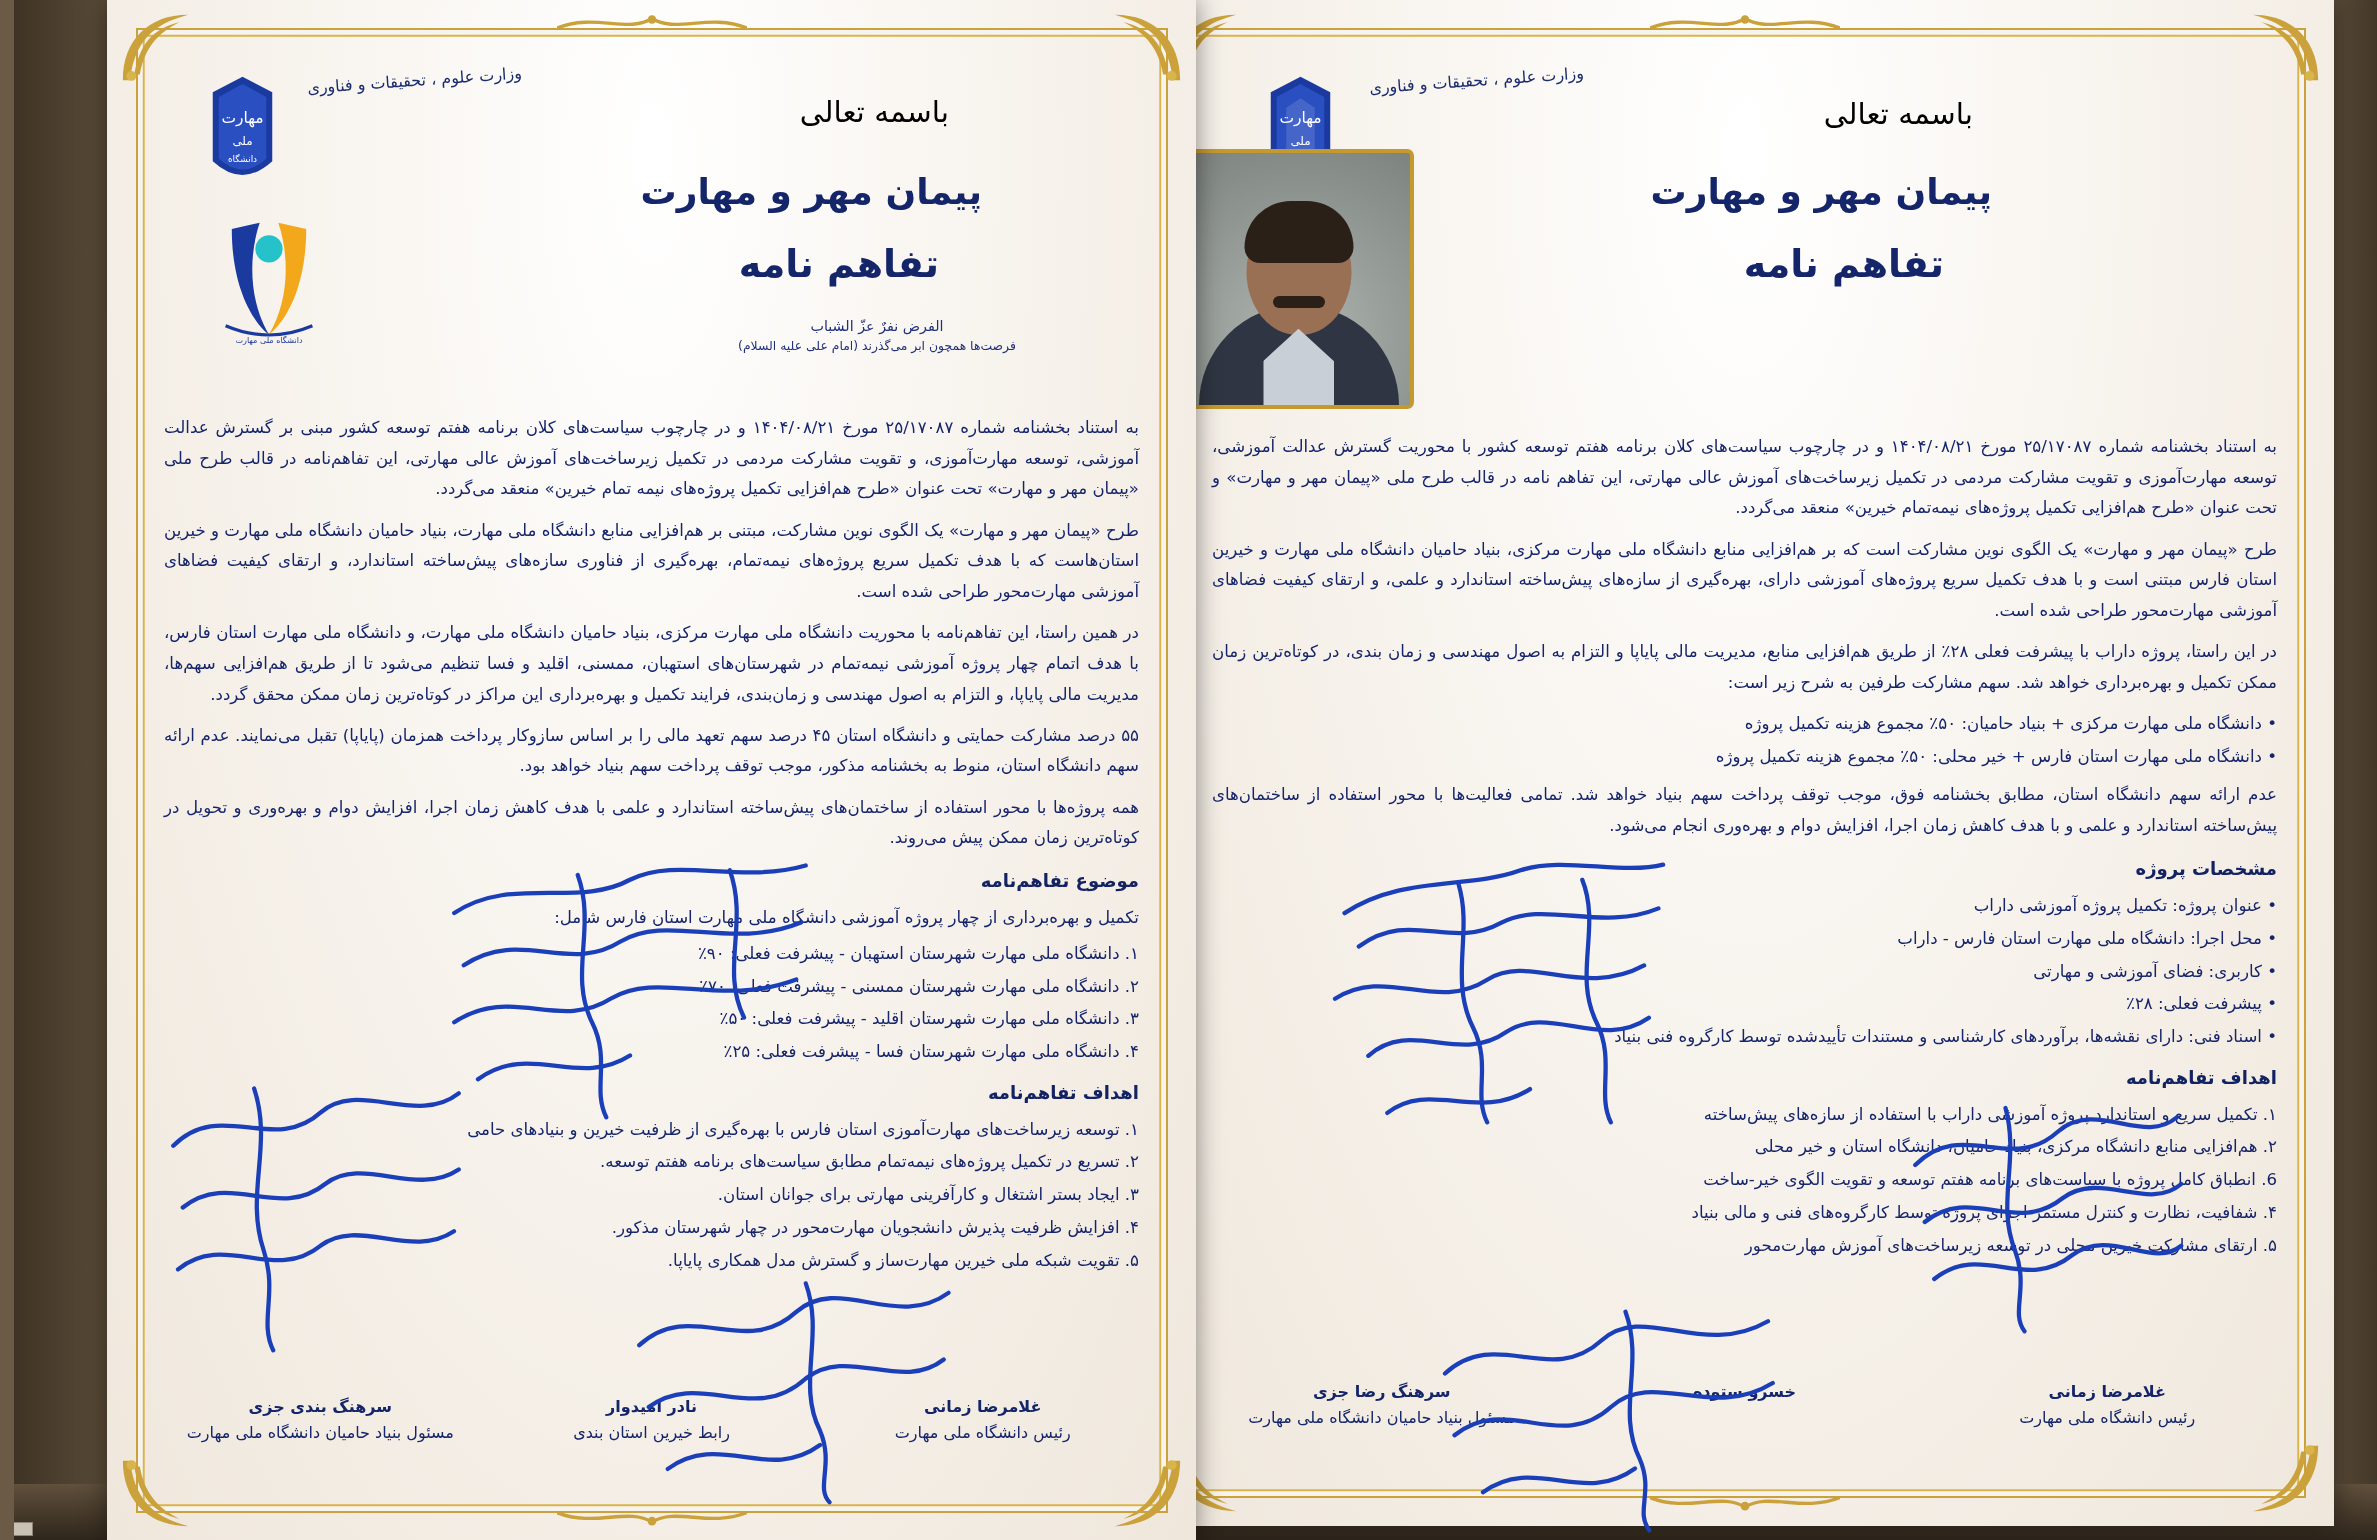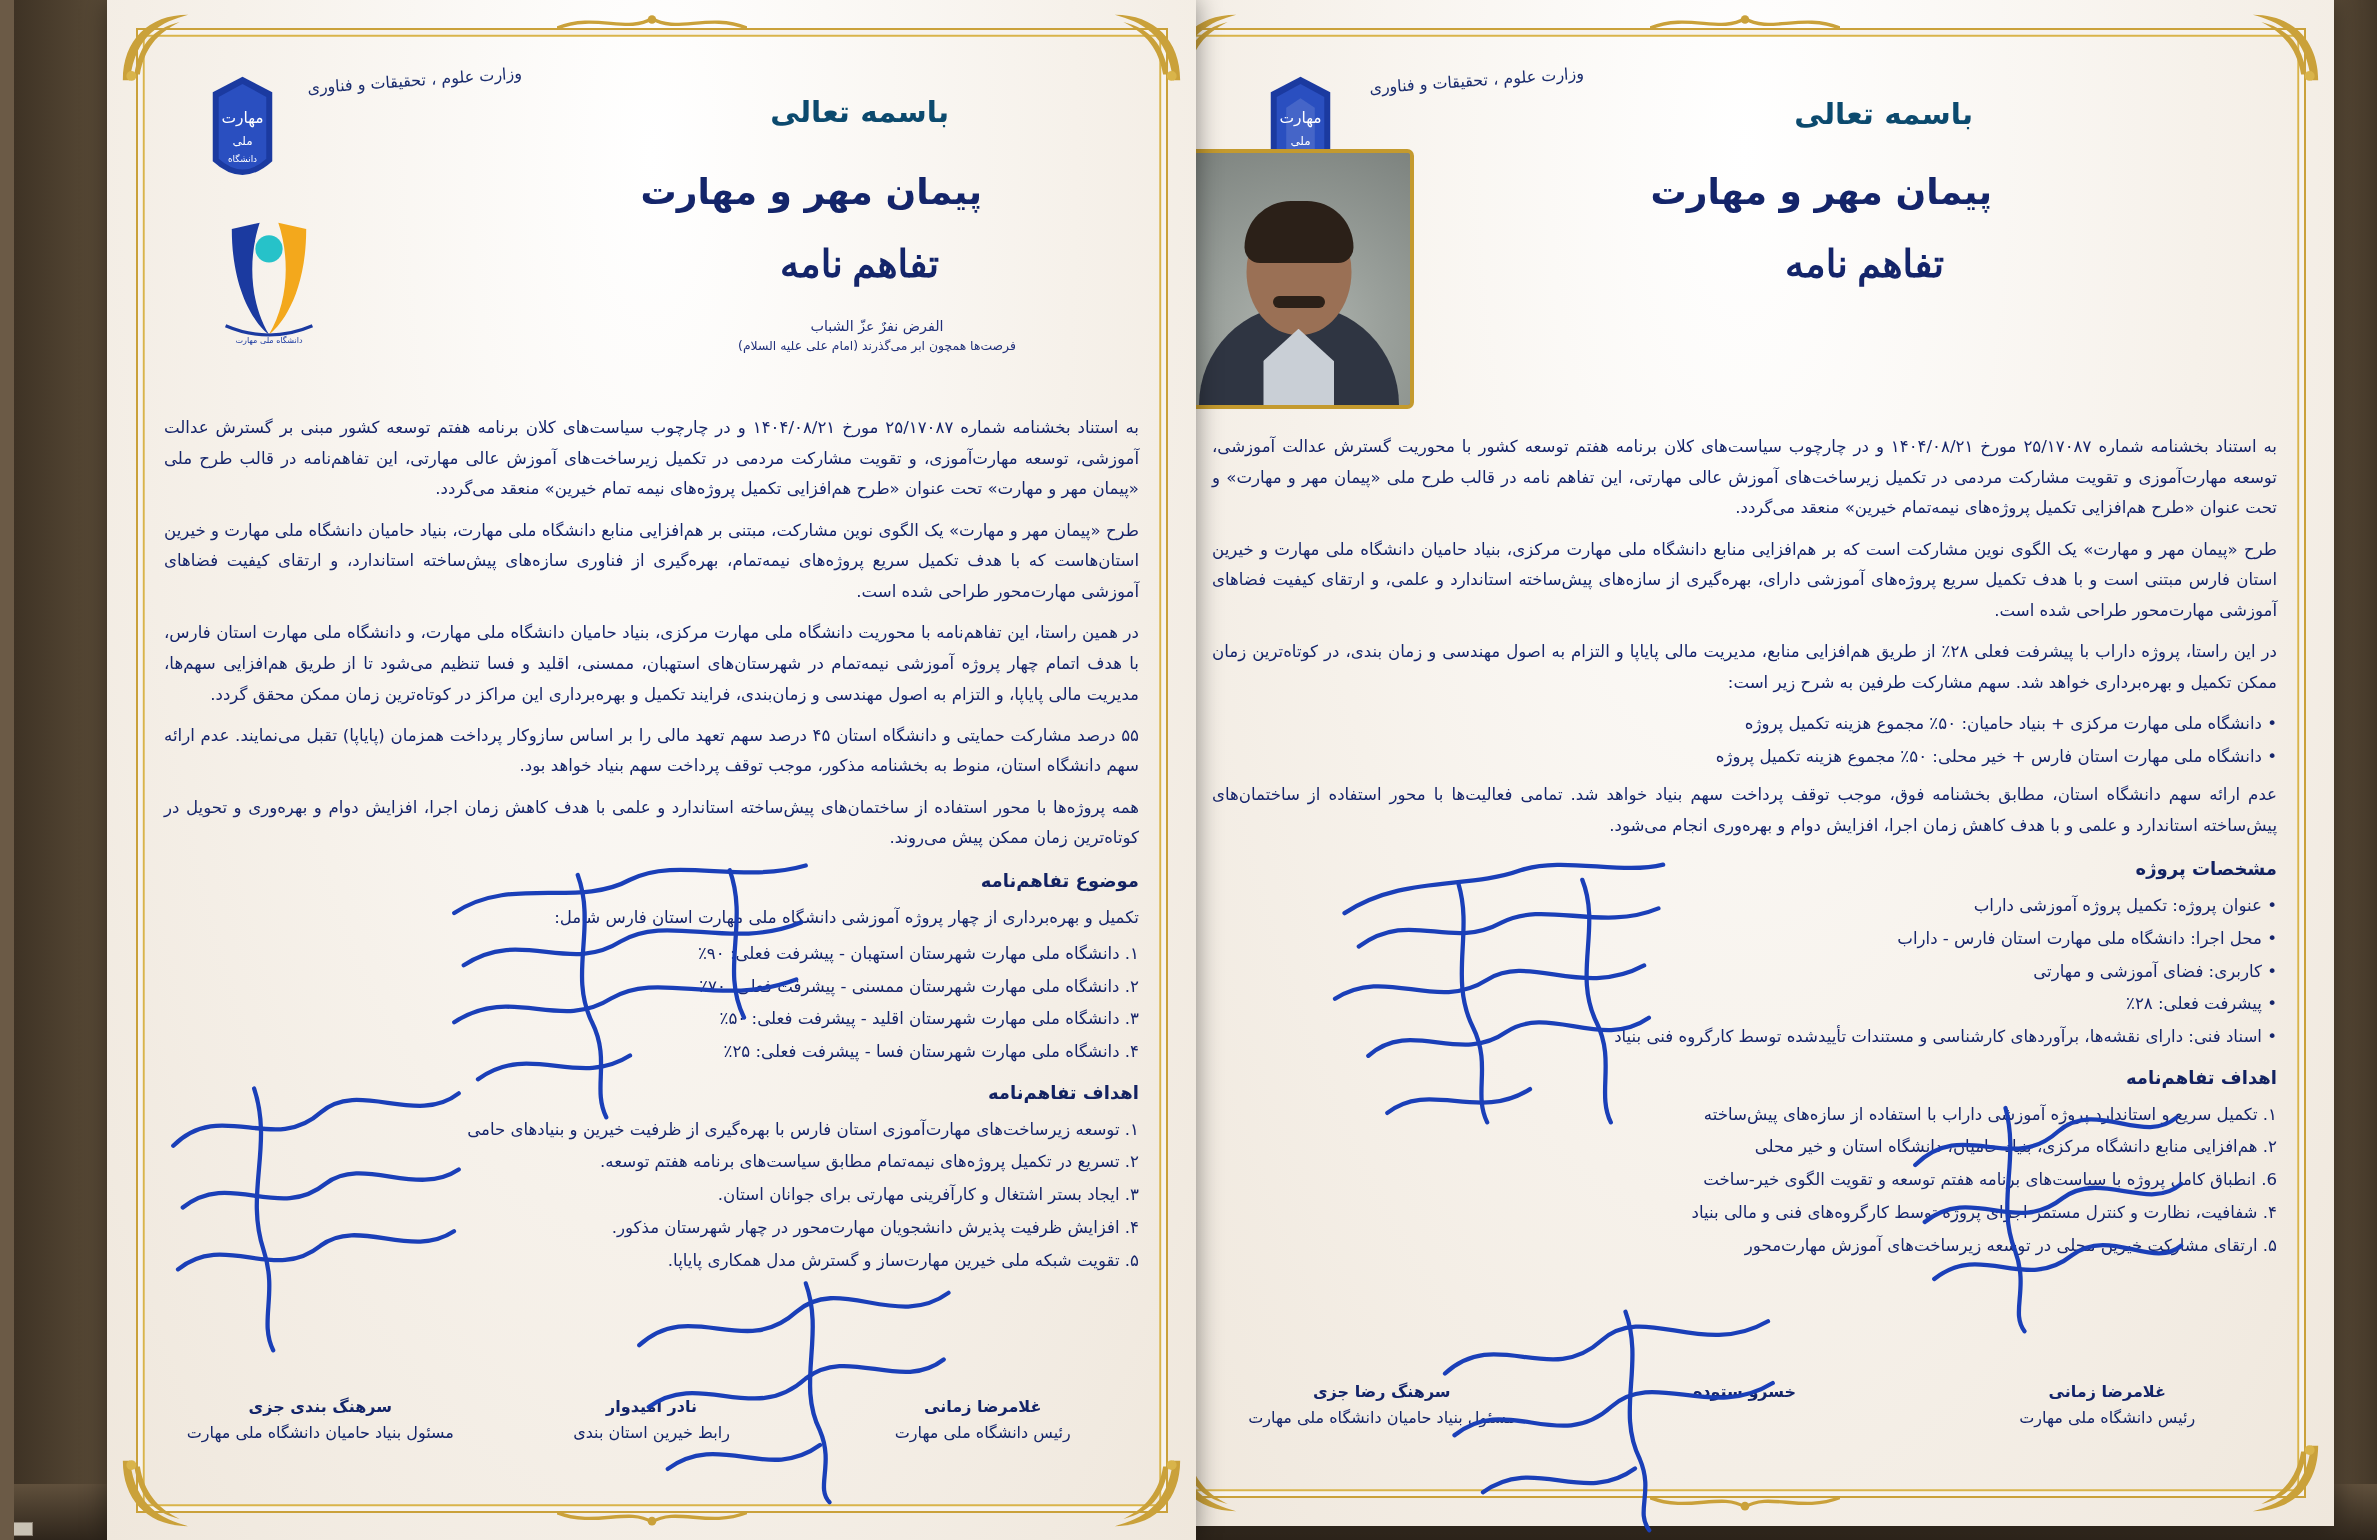--- a/index.html
+++ b/index.html
@@ -123,40 +123,39 @@
     position: absolute;
     top: 152px; left: 52px;
     width: 124px; height: 143px;
   }
   .logo-skill svg { width: 100%; height: 100%; }
 
   .basmala {
     position: absolute;
     top: 45px; right: 304px;
     font-size: 29.5px;
-    color: #0c4a6e;
-    font-weight: bold;
+    color: #000000;
+    font-weight: normal;
     white-space: nowrap;
   }
   .title-1 {
     position: absolute;
     top: 119px; right: 285px;
     font-size: 36px;
     color: #14256a;
     font-weight: bold;
     white-space: nowrap;
   }
   .title-2 {
     position: absolute;
     top: 190px; right: 333px;
     font-size: 38px;
     color: #14256a;
     font-weight: bold;
     white-space: nowrap;
-    font-family: Liberation Serif, serif;
   }
 
   .quote-block {
     position: absolute;
     top: 247px; right: 204px;
     text-align: center;
     color: #21307a;
     width: 342px;
   }
   .quote-ar { font-size: 14.3px; margin-bottom: 3.8px; }

